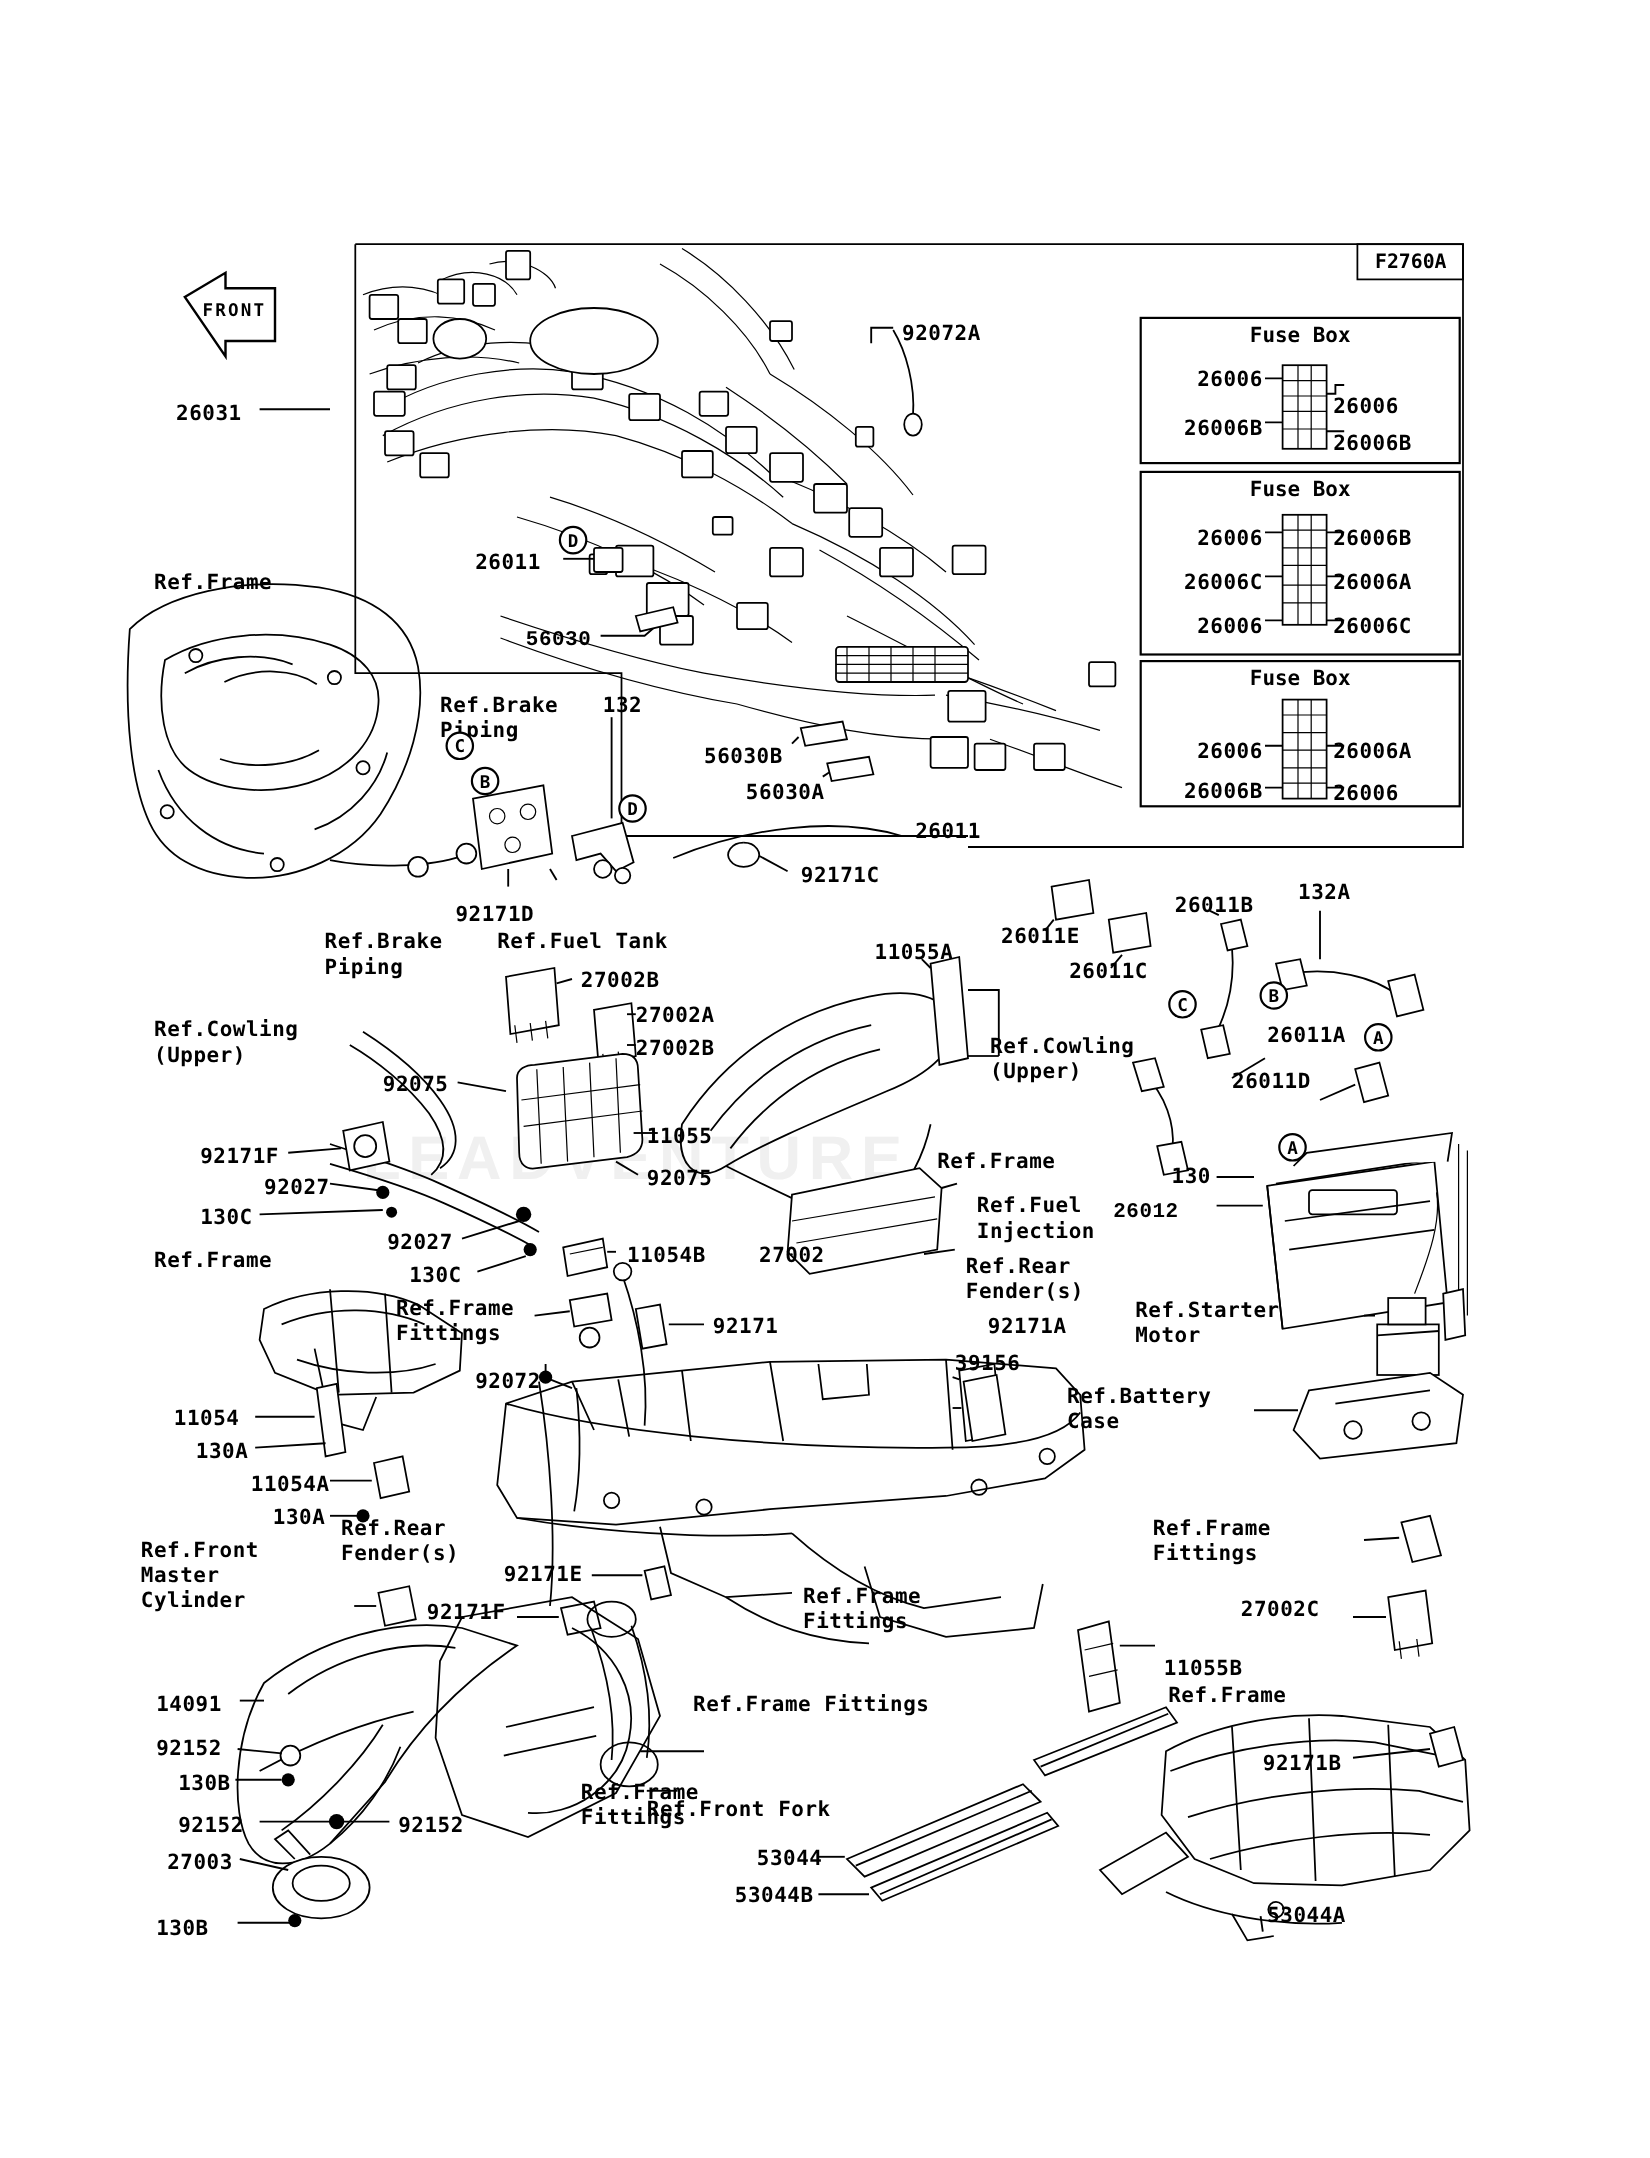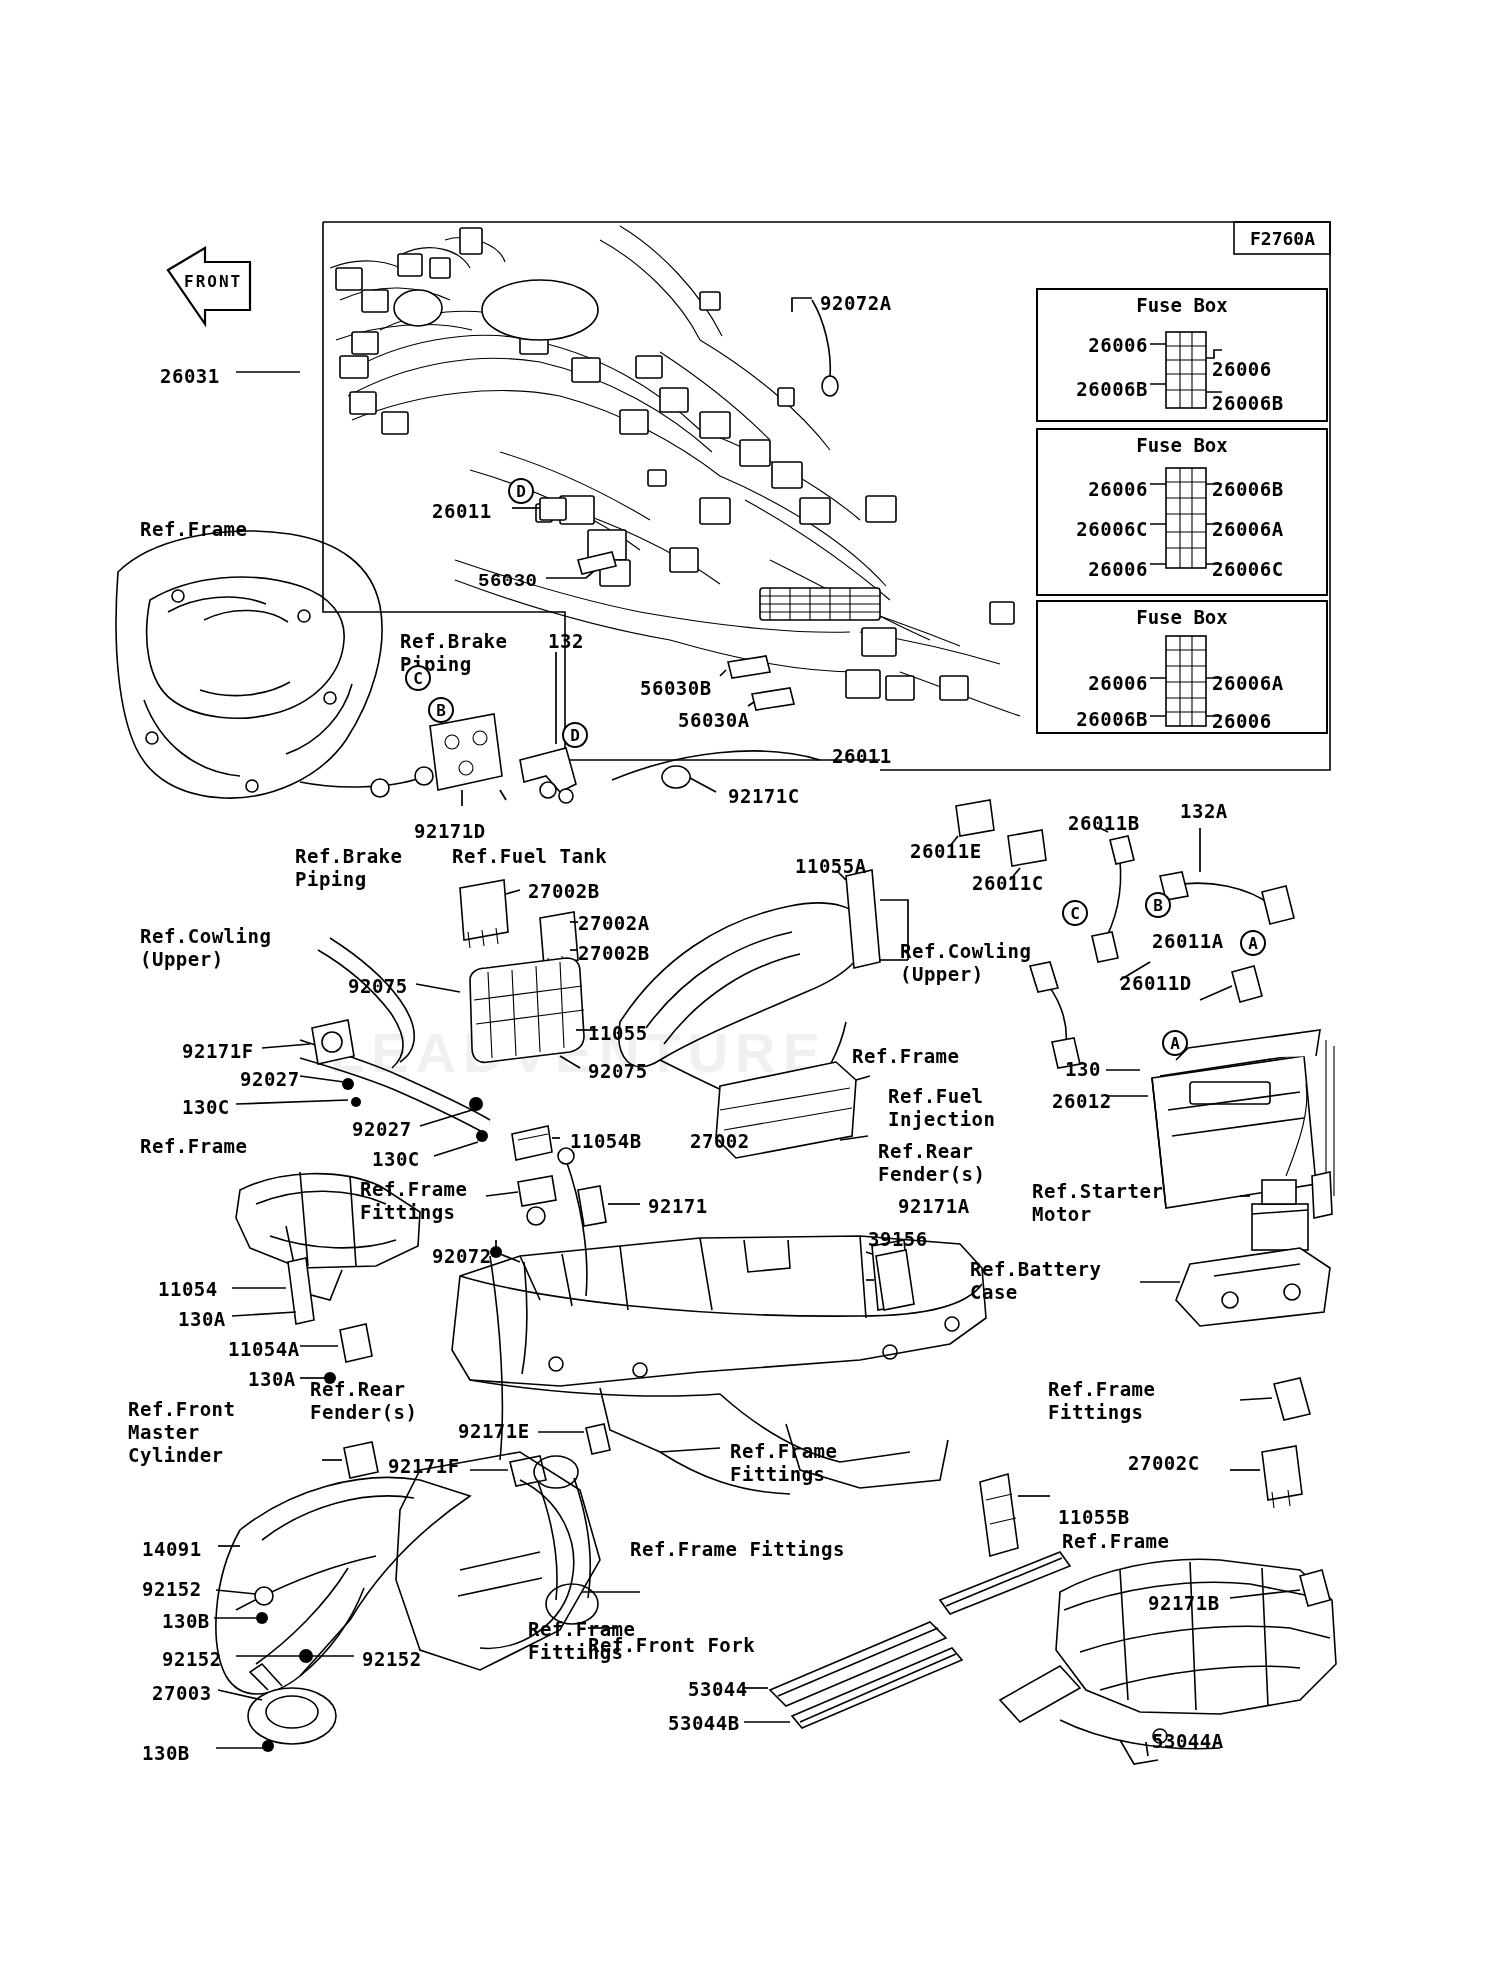--- a/index.html
+++ b/index.html
@@ -597,21 +597,21 @@
   <div class="lbl" style="left:900px; top:940px;">Ref.Cowling
 (Upper)</div>
   <div class="lbl" style="left:852px; top:1045px;">Ref.Frame</div>
   <div class="lbl" style="left:888px; top:1085px;">Ref.Fuel
 Injection</div>
   <div class="lbl" style="left:878px; top:1140px;">Ref.Rear
 Fender(s)</div>
   <div class="lbl" style="left:898px; top:1195px;">92171A</div>
   <div class="lbl" style="left:868px; top:1228px;">39156</div>
   <div class="lbl" style="left:1065px; top:1058px;">130</div>
-  <div class="lbl" style="left:1052px; top:1090px;">26012</div>
+  <div class="lbl" style="left:1012px; top:1090px;font-family:Liberation Mono, monospace;">26012</div>
   <div class="lbl" style="left:1032px; top:1180px;">Ref.Starter
 Motor</div>
   <div class="lbl" style="left:970px; top:1258px;">Ref.Battery
 Case</div>
   <div class="lbl" style="left:158px; top:1278px;">11054</div>
   <div class="lbl" style="left:178px; top:1308px;">130A</div>
   <div class="lbl" style="left:228px; top:1338px;">11054A</div>
   <div class="lbl" style="left:248px; top:1368px;">130A</div>
   <div class="lbl" style="left:310px; top:1378px;">Ref.Rear
 Fender(s)</div>

